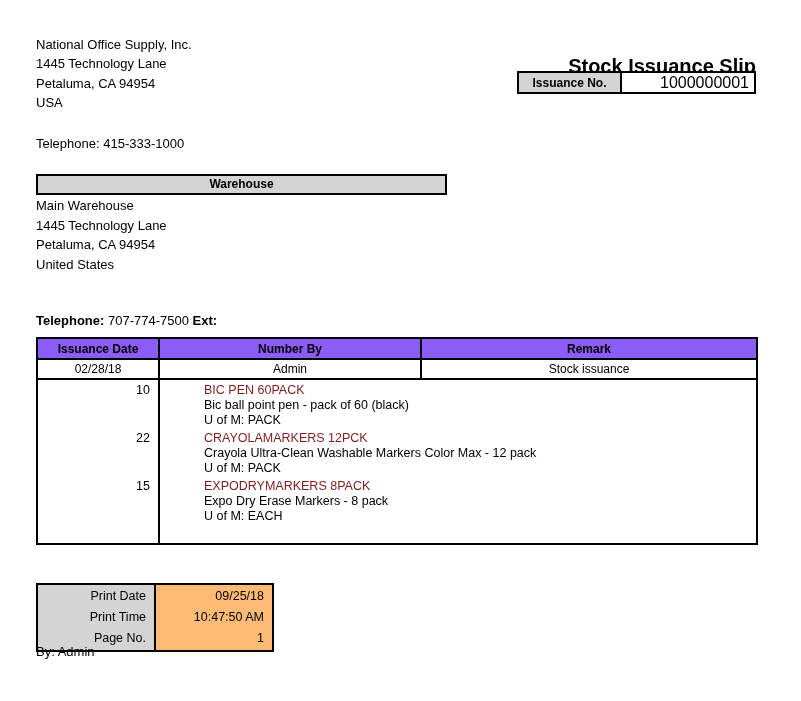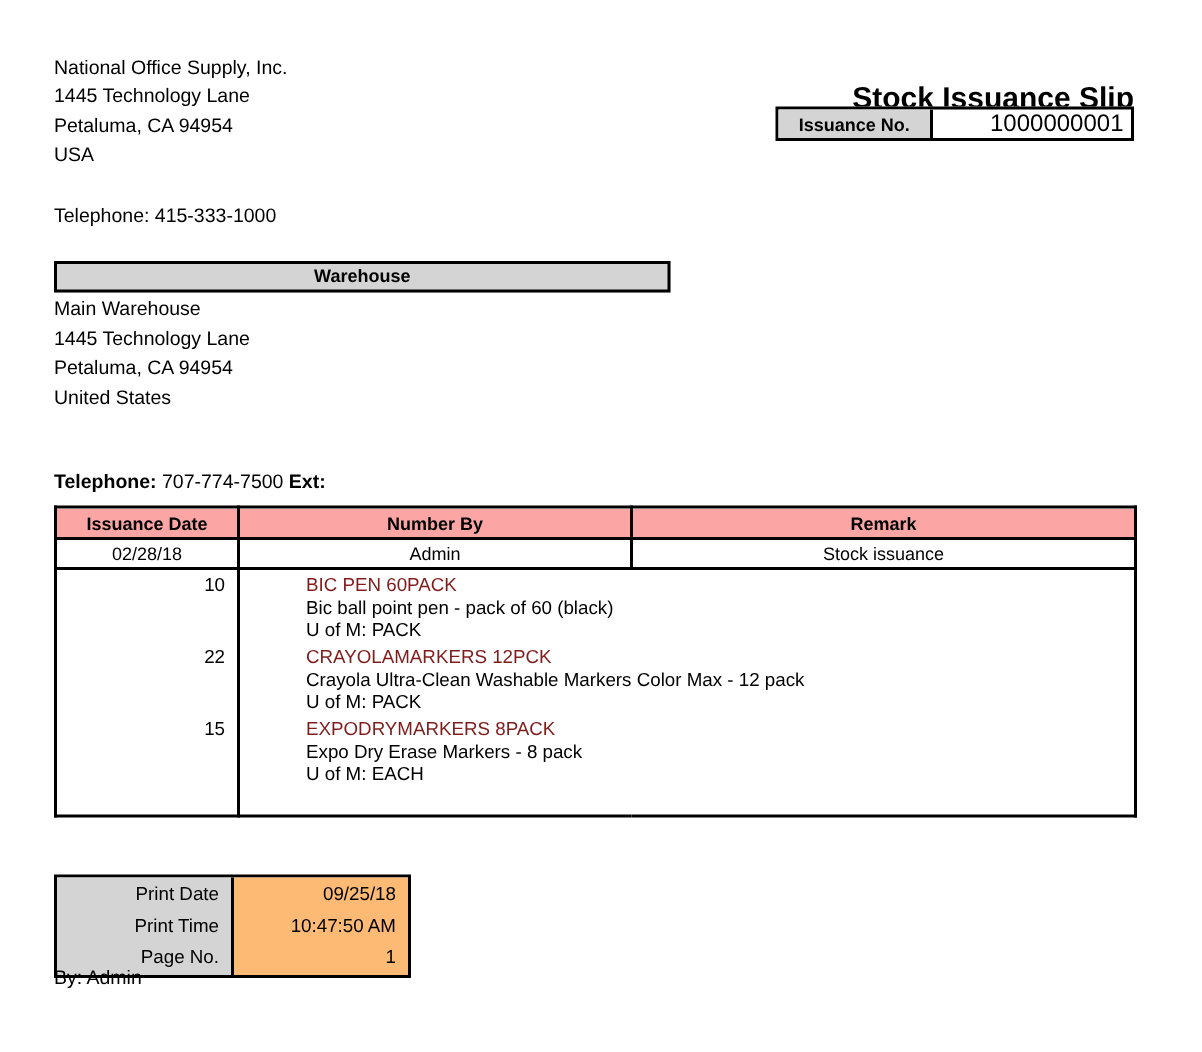--- a/index.html
+++ b/index.html
@@ -25,21 +25,21 @@
   .wh-bar { position:absolute; left:36px; top:174px; width:411px; height:21px;
             background:#d4d4d4; border:2px solid #000; text-align:center;
             font-size:12px; font-weight:bold; line-height:16px; }
   .wh-block { position:absolute; left:36px; top:196px; font-size:13px; line-height:19.5px; }
   .wh-phone { position:absolute; left:36px; top:288px; font-size:13px;margin-top:25px; }
   .wh-phone .b { font-weight:bold; }
 
   
   .main-table { position:absolute; left:36px; top:337px; width:720px; border-collapse:collapse; table-layout:fixed; }
   .main-table td { border:2px solid #000; font-size:12px; overflow:hidden; }
-  .main-table tr.hdr td { background:#fca5a5; font-weight:bold; text-align:center; height:21px; }
+  .main-table tr.hdr td { background:#8b5cf6; font-weight:bold; text-align:center; height:21px; }
   .main-table tr.val td { text-align:center; height:20px; }
   .main-table tr.item td, .main-table tr.filler td { border-top:0; border-bottom:0;padding-left:44px; }
   .main-table tr.filler td { border-bottom:2px solid #000; height:20px; }
   td.qty { text-align:right; vertical-align:top; padding:3px 8px 0 0; font-size:12.5px; }
   td.desc { vertical-align:top; padding:3px 0 0 6px; font-size:12.5px; line-height:15px; }
   .item-link { color:#7f1d1d; text-decoration:none; cursor:pointer; }
 
   
   .print-box { position:absolute; left:36px; top:571px; display:flex; border:2px solid #000;margin-top:12px; }
   .print-labels { width:118px; background:#d4d4d4; border-right:2px solid #000;

